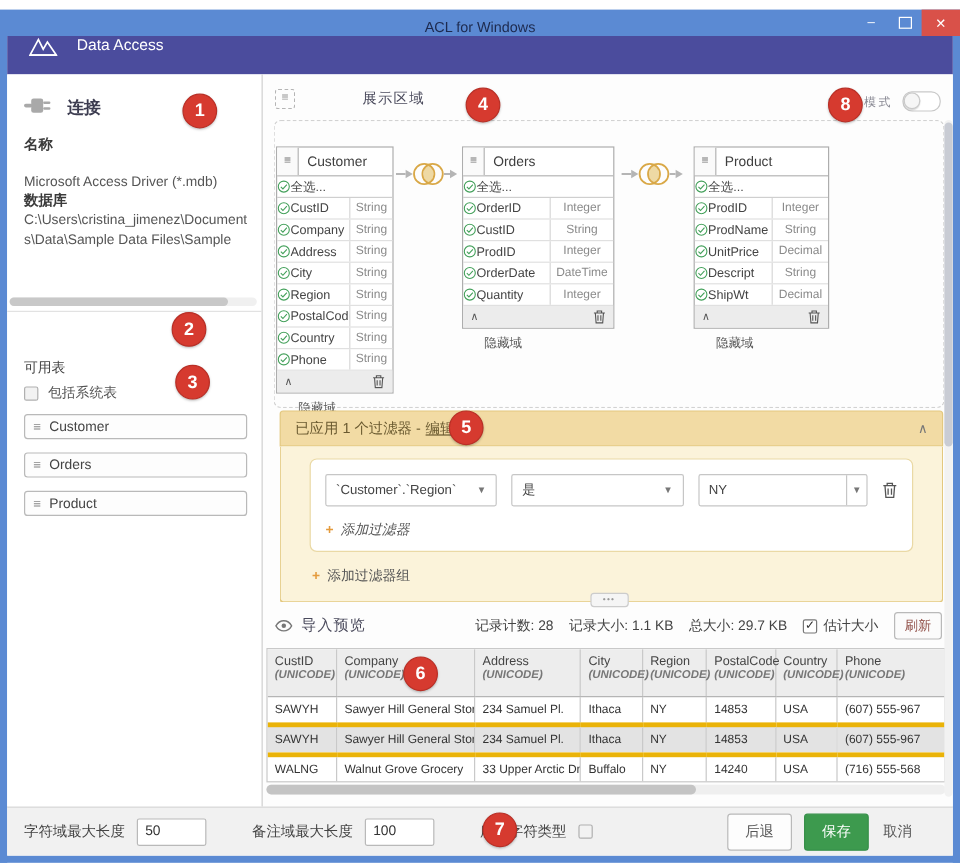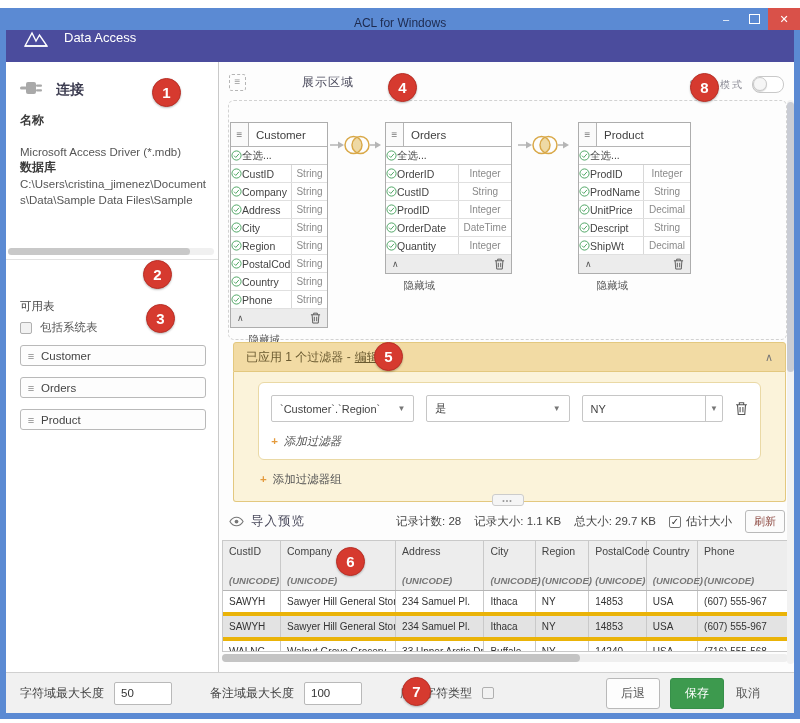--- a/index.html
+++ b/index.html
@@ -81,21 +81,21 @@
   
   .pv-head{position:absolute;left:10px;top:448px;width:556px;display:flex;align-items:center;}
   .pv-title{display:flex;align-items:center;gap:7px;font-size:12.5px;color:#4a4a5c;letter-spacing:1px;}
   .pv-meta{margin-left:auto;display:flex;align-items:center;gap:13px;font-size:11.5px;color:#444;}
   .pv-meta .chk{display:flex;align-items:center;gap:5px;}
   .refresh-btn{border:1px solid #b9b9b9;border-radius:3px;background:#fbfbfb;color:#8f4c44;font-size:11px;padding:3px 8px;}
   .pv-table{position:absolute;left:3px;top:478px;width:566px;height:112px;overflow:hidden;border:1px solid #c9c9c9;box-sizing:border-box;background:#fff;}
   table.pv{border-collapse:collapse;table-layout:fixed;width:582px;}
   table.pv th{background:#ededed;border-right:1px solid #c9c9c9;border-bottom:1px solid #b5b5b5;text-align:left;padding:4px 6px;height:31px;vertical-align:top;}
   table.pv th .cn{font-size:10.5px;color:#444;font-weight:normal;display:block;}
-  table.pv th .ct{font-size:9.5px;color:#777;font-style:italic;display:block;margin-top:18px;}
+  table.pv th .ct{font-size:9.5px;color:#777;font-style:italic;display:block;margin-top:0;}
   table.pv td{border-right:1px solid #c9c9c9;border-bottom:4px solid #eab308;font-size:10px;color:#333;padding:0 6px;height:21px;white-space:nowrap;overflow:hidden;}
   table.pv tr.alt td{background:#e3e3e3;}
   .pv-hscroll{position:absolute;left:3px;top:592px;width:566px;height:8px;background:#efefef;border-radius:4px;}
   .pv-hscroll .thumb{position:absolute;left:0;top:0;height:8px;width:358px;background:#c4c4c4;border-radius:4px;}
   .vscroll{position:absolute;right:0;top:38px;width:7px;height:564px;background:#f2f2f2;border-radius:4px;}
   .vscroll .thumb{position:absolute;left:0;top:2px;width:7px;height:270px;background:#c9ccd4;border-radius:4px;}
   
   .footer{flex:none;height:41px;background:#f1f1f1;border-top:1px solid #d0d0d0;display:flex;align-items:center;padding:0 14px;box-sizing:border-box;gap:10px;}
   .footer .flabel{font-size:12px;color:#444;}
   .finput{width:58px;height:23px;border:1px solid #b9b9b9;border-radius:2px;background:#fff;font-size:11.5px;color:#333;padding:0 6px;box-sizing:border-box;font-family:inherit;}

